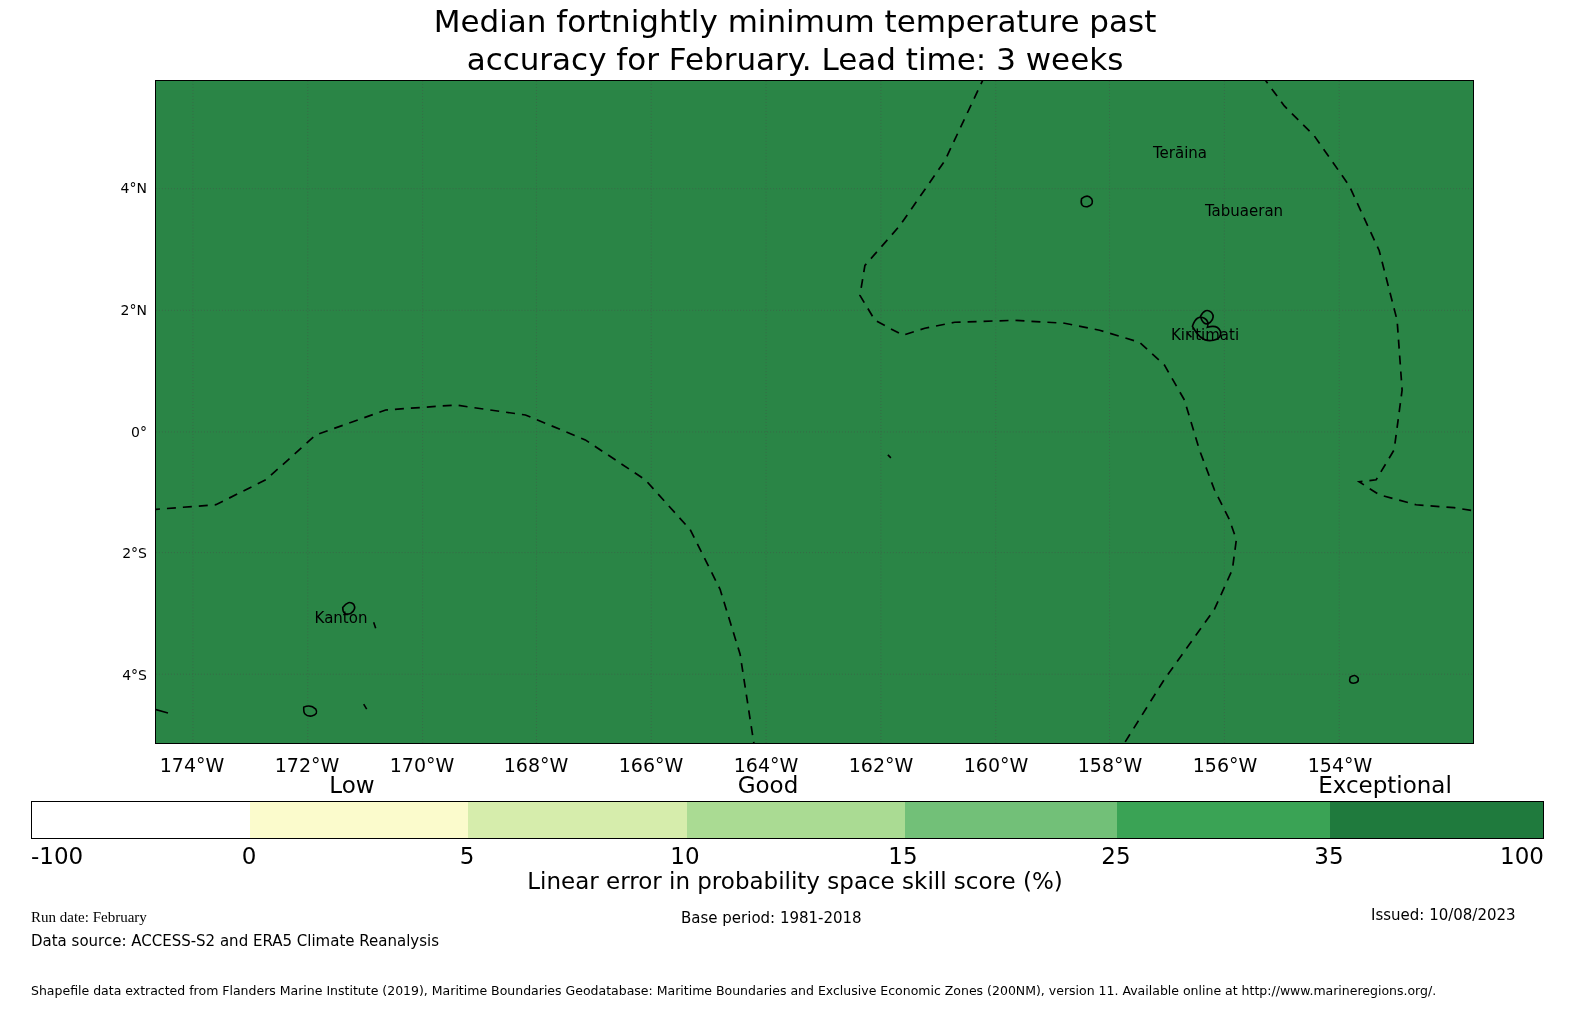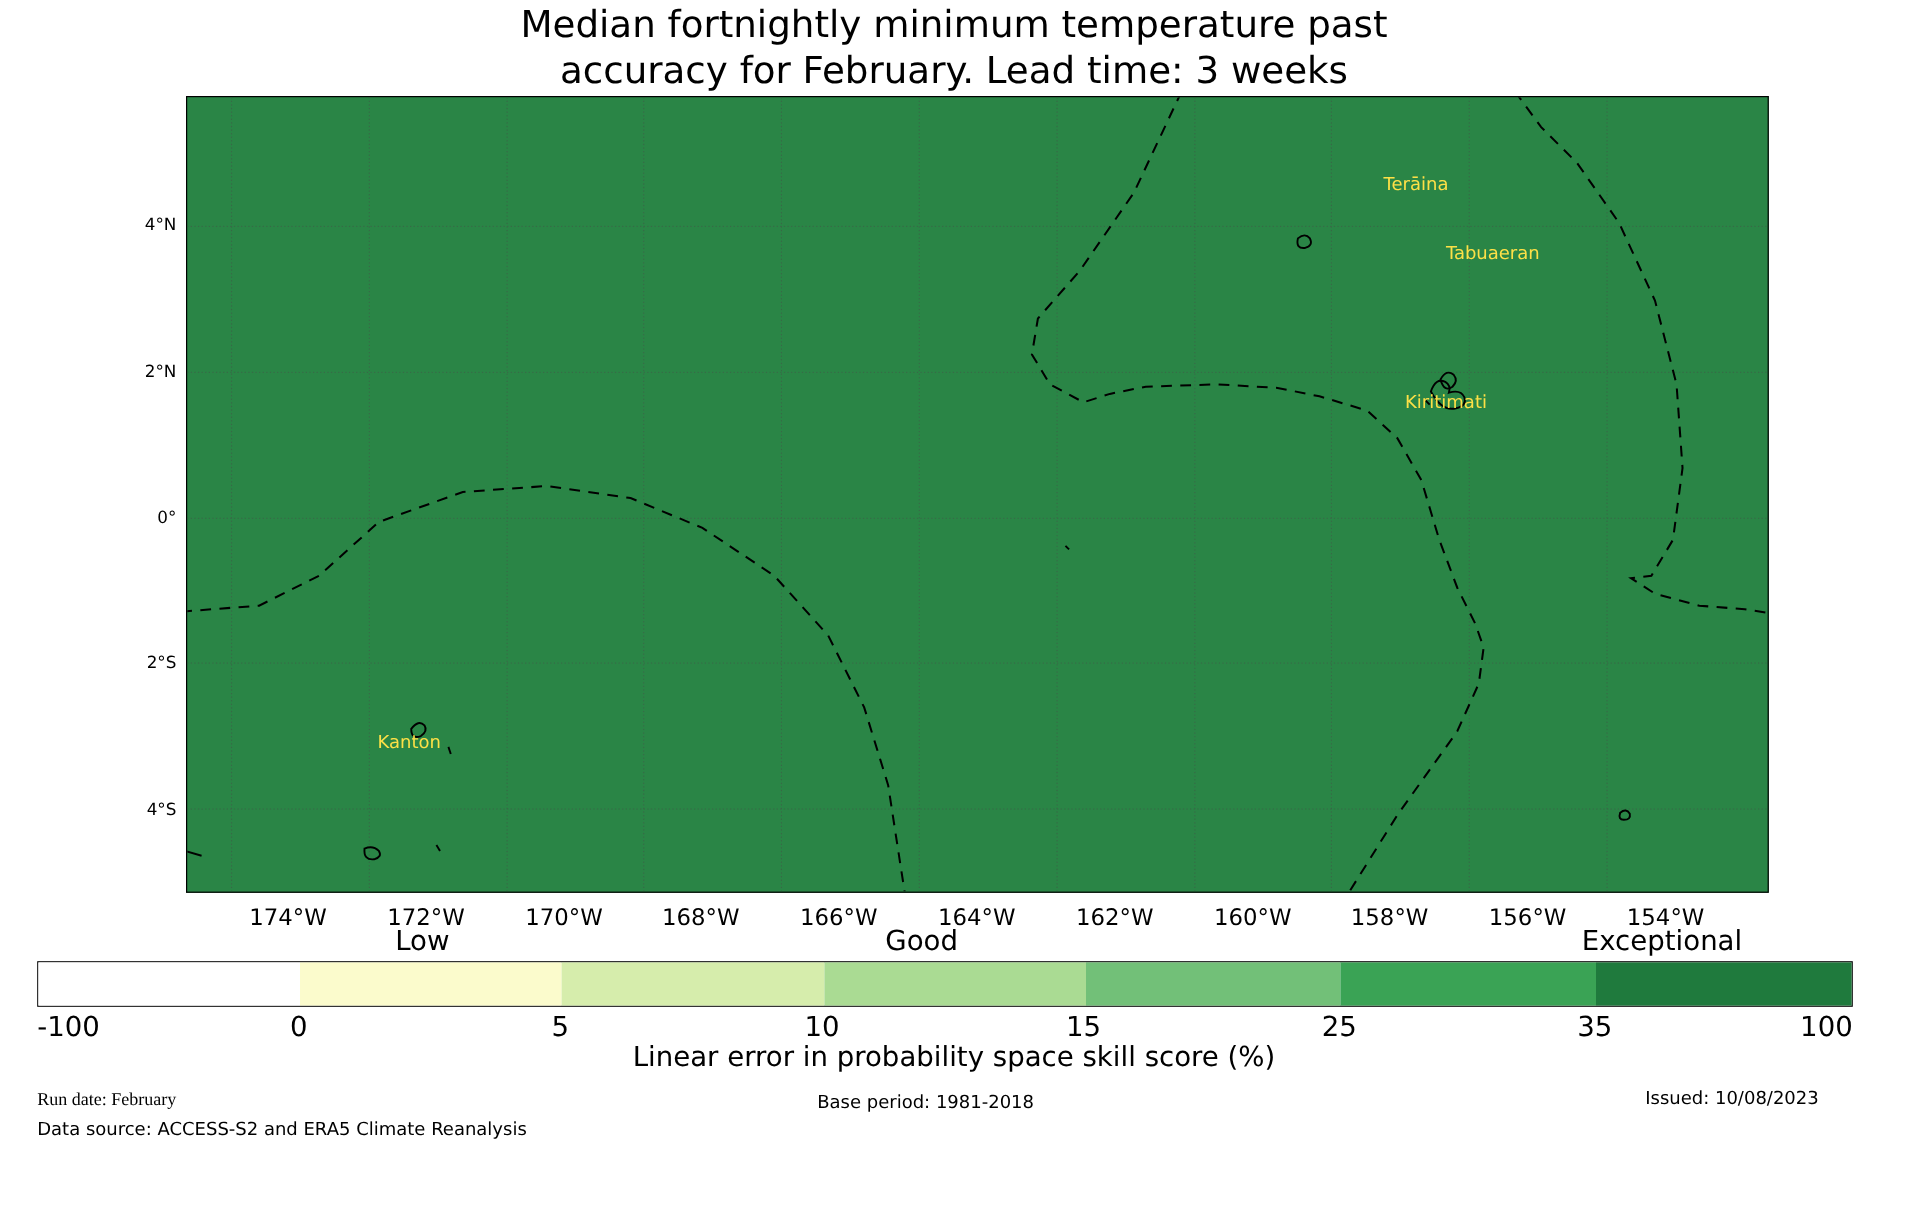--- a/index.html
+++ b/index.html
@@ -37,28 +37,27 @@
     font-size:14px;
     transform:translateY(-50%);
     white-space:nowrap;
   }
   .xtick{
     position:absolute;top:754px;
     font-size:19px;
     text-align:center;
     transform:translateX(-50%);
     white-space:nowrap;
-    margin-left:48px;
   }
 
   
   .place-label{
     position:absolute;
     font-size:15px;
-    color:#fde047;
+    color:#000000;
     transform:translate(-50%,-50%);
     white-space:nowrap;
   }
 
   
   #colorbar-axes{
     position:absolute;left:31px;top:801px;width:1513px;height:38px;
     border:1px solid #000000;
     box-sizing:border-box;
     display:flex;
@@ -188,14 +187,15 @@
   <div class="cb-tick" style="left:1116px;">25</div>
   <div class="cb-tick" style="left:1329px;">35</div>
   <div class="cb-tick" style="left:1544px;transform:translateX(-100%);">100</div>
 
   <div id="colorbar-label">Linear error in probability space skill score (%)</div>
 
   <div class="foot" id="run-date">Run date: February</div>
   <div class="foot" id="data-source">Data source: ACCESS-S2 and ERA5 Climate Reanalysis</div>
   <div class="foot" id="base-period">Base period: 1981-2018</div>
   <div class="foot" id="issued">Issued: 10/08/2023</div>
+  <div class="foot" id="shapefile-note">Shapefile data extracted from Flanders Marine Institute (2019), Maritime Boundaries Geodatabase: Maritime Boundaries and Exclusive Economic Zones (200NM), version 11. Available online at http://www.marineregions.org/.</div>
 
 </div>
 
 </body></html>

